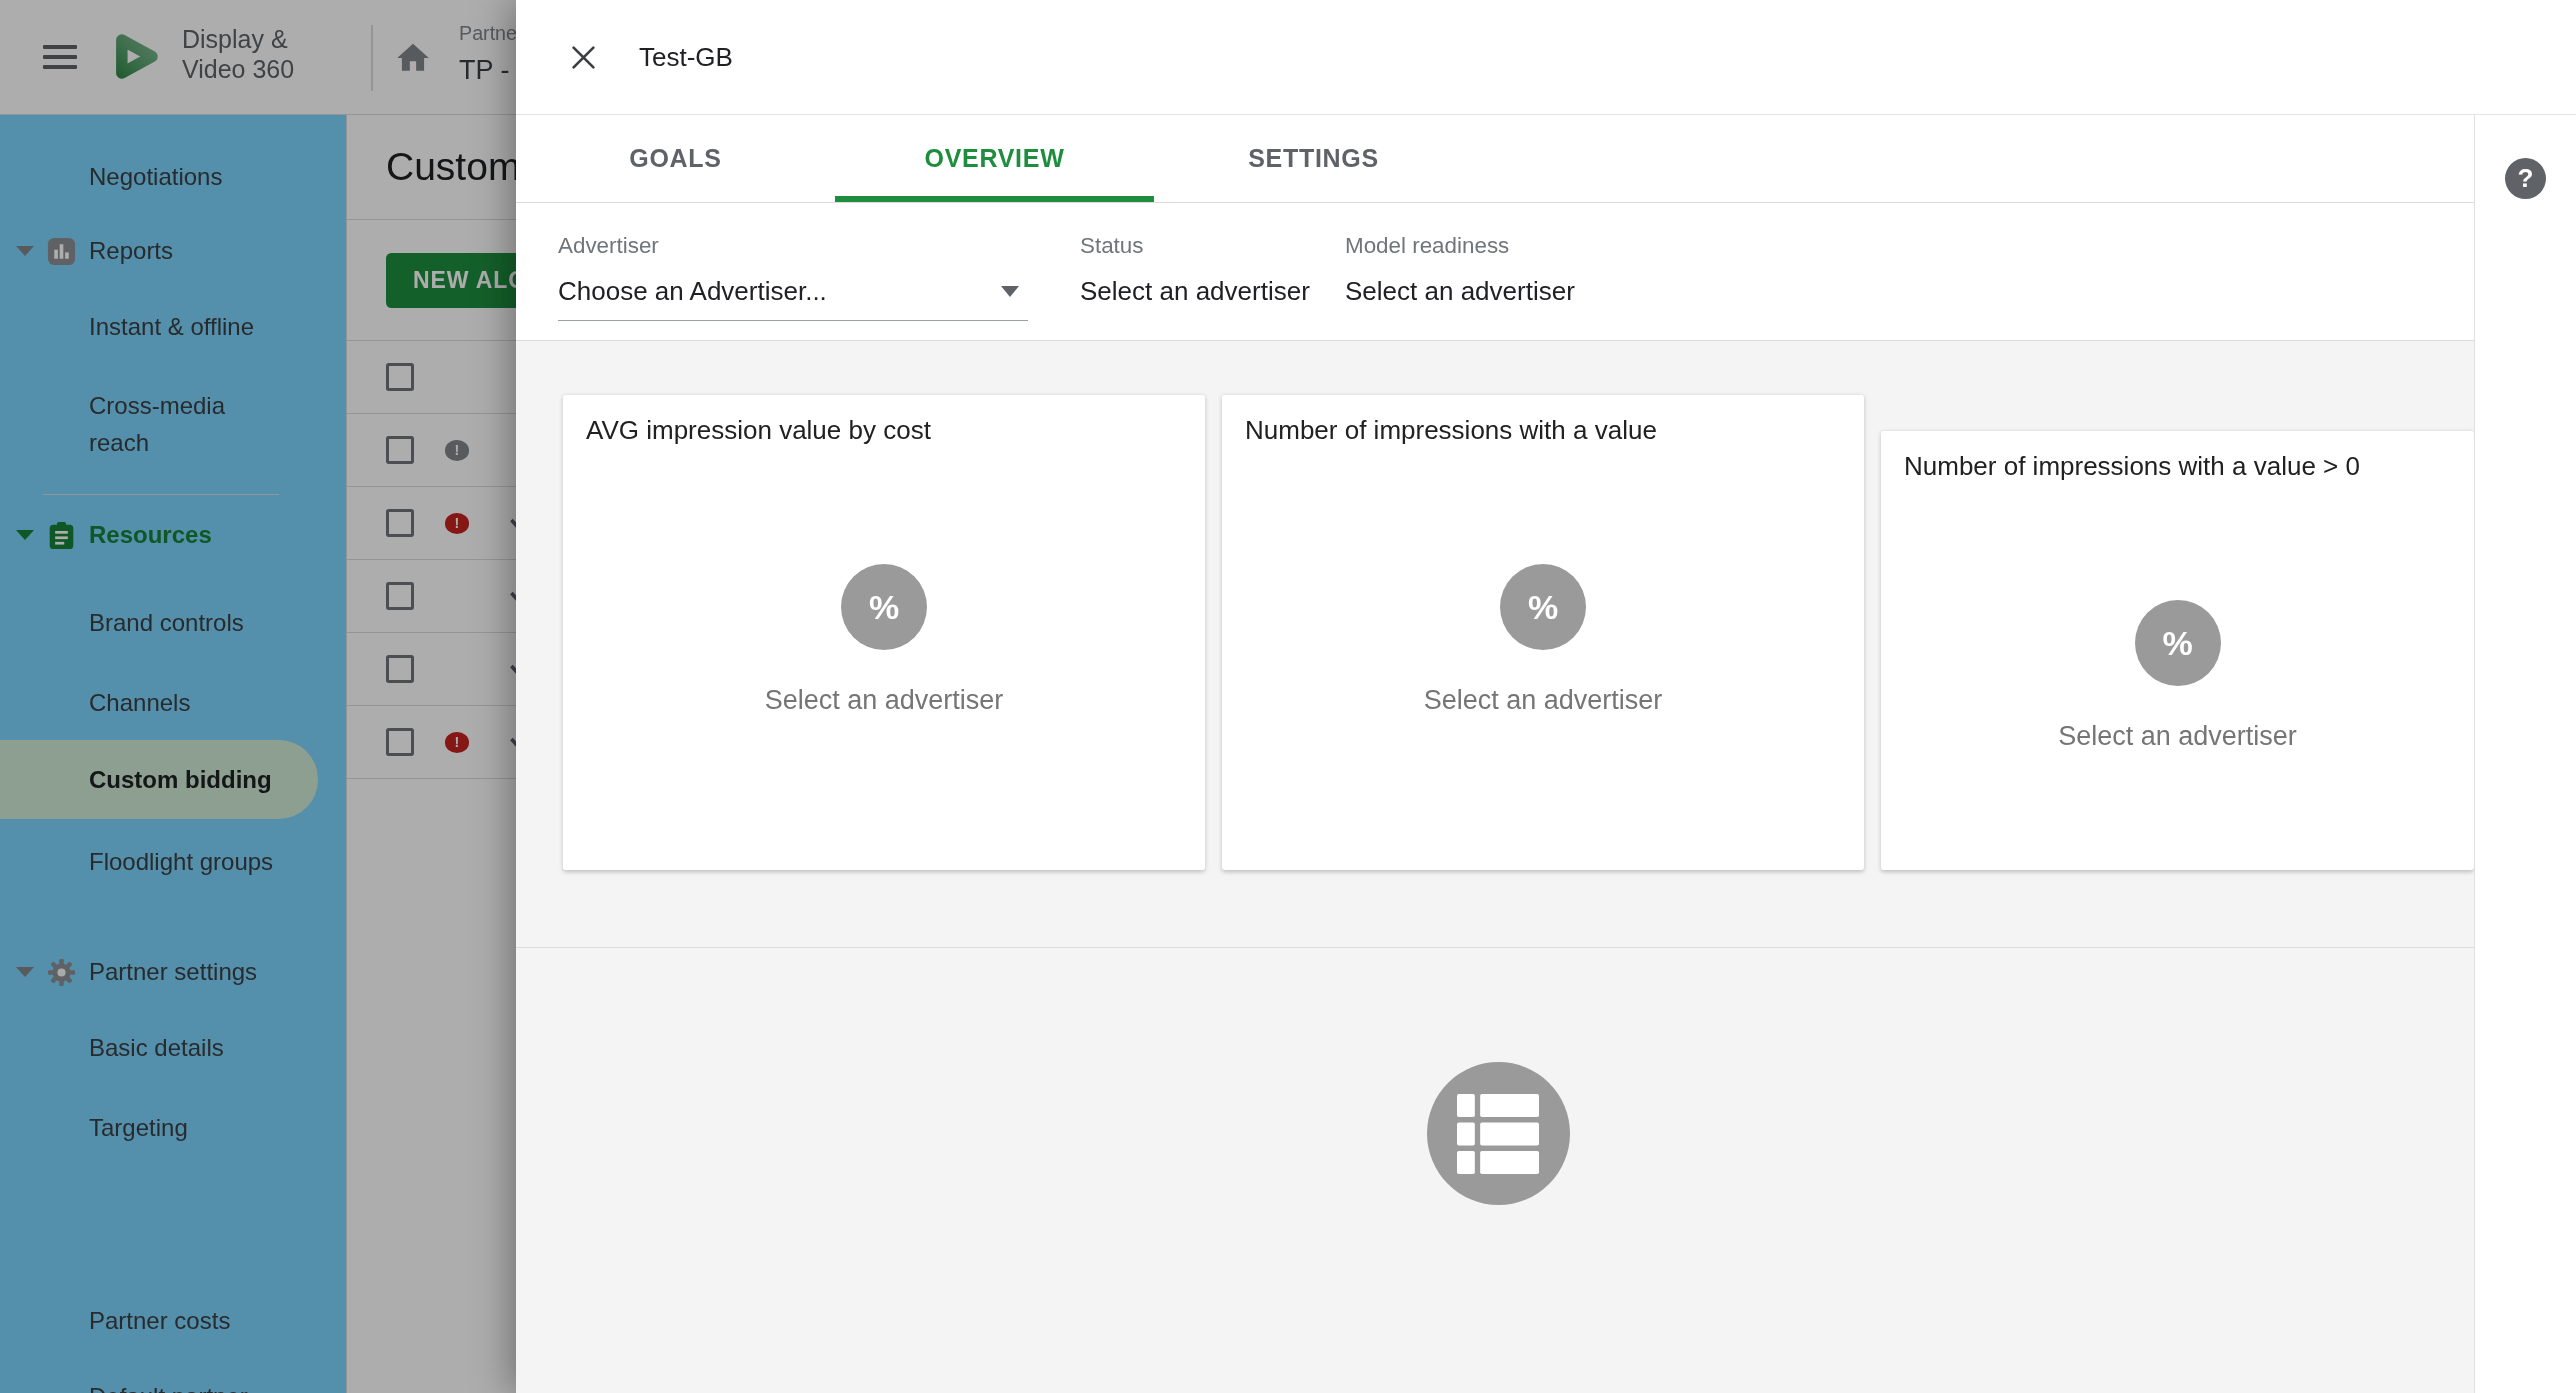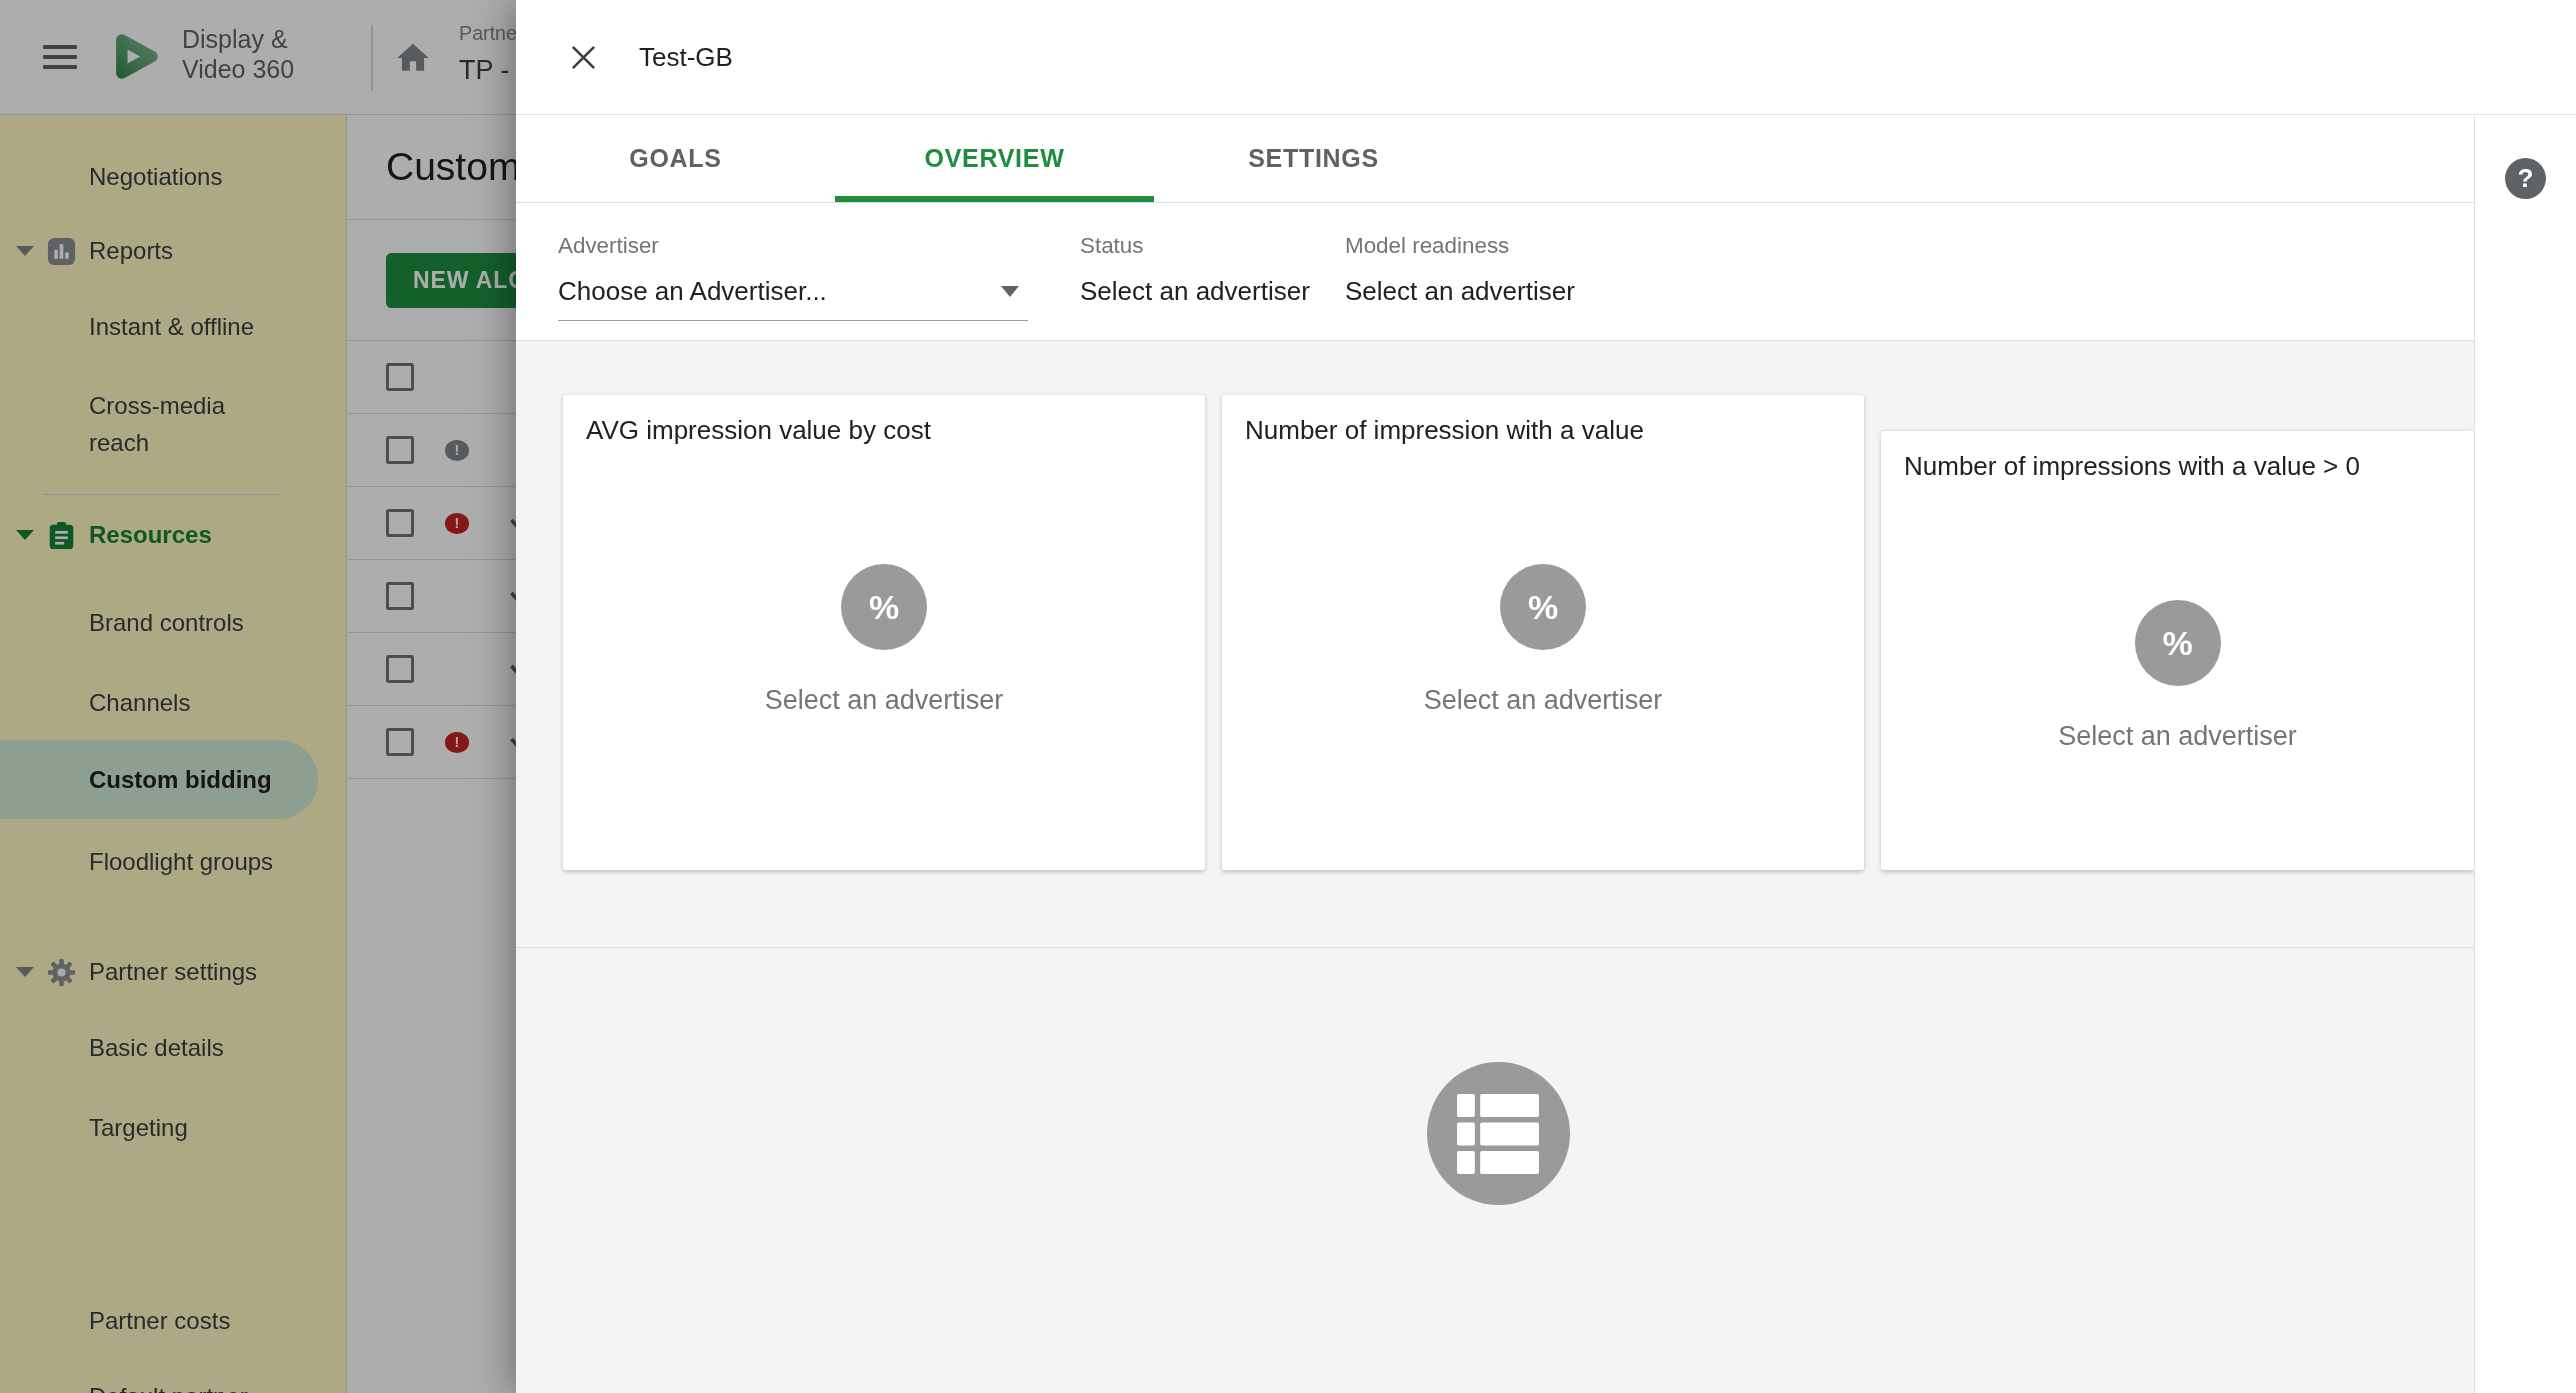--- a/index.html
+++ b/index.html
@@ -12,21 +12,21 @@
   .hamburger { position:absolute; left:43px; top:45px; width:34px; height:24px; cursor:pointer; }
   .hamburger span { display:block; width:34px; height:4px; background:#5f6368; border-radius:0.9px; margin-bottom:5.8px; }
   .logo { position:absolute; left:109px; top:29px; width:55px; height:55px; }
   .product-name { position:absolute; left:182px; top:24px; font-size:25px; line-height:30px; color:#5f6368; }
   .topbar-divider { position:absolute; left:371px; top:25px; width:1.8px; height:66px; background:#dadce0; }
   .home-icon { position:absolute; left:394px; top:39px; width:38px; height:38px; }
   .partner-block { position:absolute; left:459px; top:21.5px; width:268px; }
   .partner-label { font-size:19.7px; color:#80868b; line-height:23px; }
   .partner-value { font-size:27px; color:#3c4043; line-height:36px; margin-top:7.2px; white-space:nowrap; }
 
-  .sidebar { position:absolute; left:0; top:115px; width:347px; height:1278px; background:#fef9c3; border-right:0.9px solid #dadce0; }
+  .sidebar { position:absolute; left:0; top:115px; width:347px; height:1278px; background:#7dd3fc; border-right:0.9px solid #dadce0; }
   .side-item { position:absolute; left:0; width:347px; font-size:24px; color:#3c4043; cursor:pointer; }
   .side-item .lbl { display:block; padding-left:89px; }
   .one-line .lbl { line-height:36px; white-space:nowrap; }
   .two-line .lbl { line-height:37px; max-width:277px; }
   .side-caret { position:absolute; left:16px; top:50%; margin-top:-5.4px; width:0; height:0;
       border-left:9px solid transparent; border-right:9px solid transparent; border-top:10.7px solid #80868b; }
   .side-icn { position:absolute; left:47px; top:50%; margin-top:-14.3px; width:29px; height:29px; }
   .green-item { color:#188038; font-weight:bold; }
   .green-item .side-caret { border-top-color:#188038; }
   .side-divider { position:absolute; left:43px; top:379px; width:236px; height:0.9px; background:#dadce0; }
@@ -305,21 +305,21 @@
         </div>
 
         <div class="dlg-body">
           <div class="cards">
             <div class="card card-a">
               <div class="card-title">AVG impression value by cost</div>
               <div class="pct-circle">%</div>
               <div class="card-hint">Select an advertiser</div>
             </div>
             <div class="card card-b">
-              <div class="card-title">Number of impression with a value</div>
+              <div class="card-title">Number of impressions with a value</div>
               <div class="pct-circle">%</div>
               <div class="card-hint">Select an advertiser</div>
             </div>
             <div class="card card-c">
               <div class="card-title">Number of impressions with a value &gt; 0</div>
               <div class="pct-circle">%</div>
               <div class="card-hint">Select an advertiser</div>
             </div>
           </div>
           <div class="body-divider"></div>

